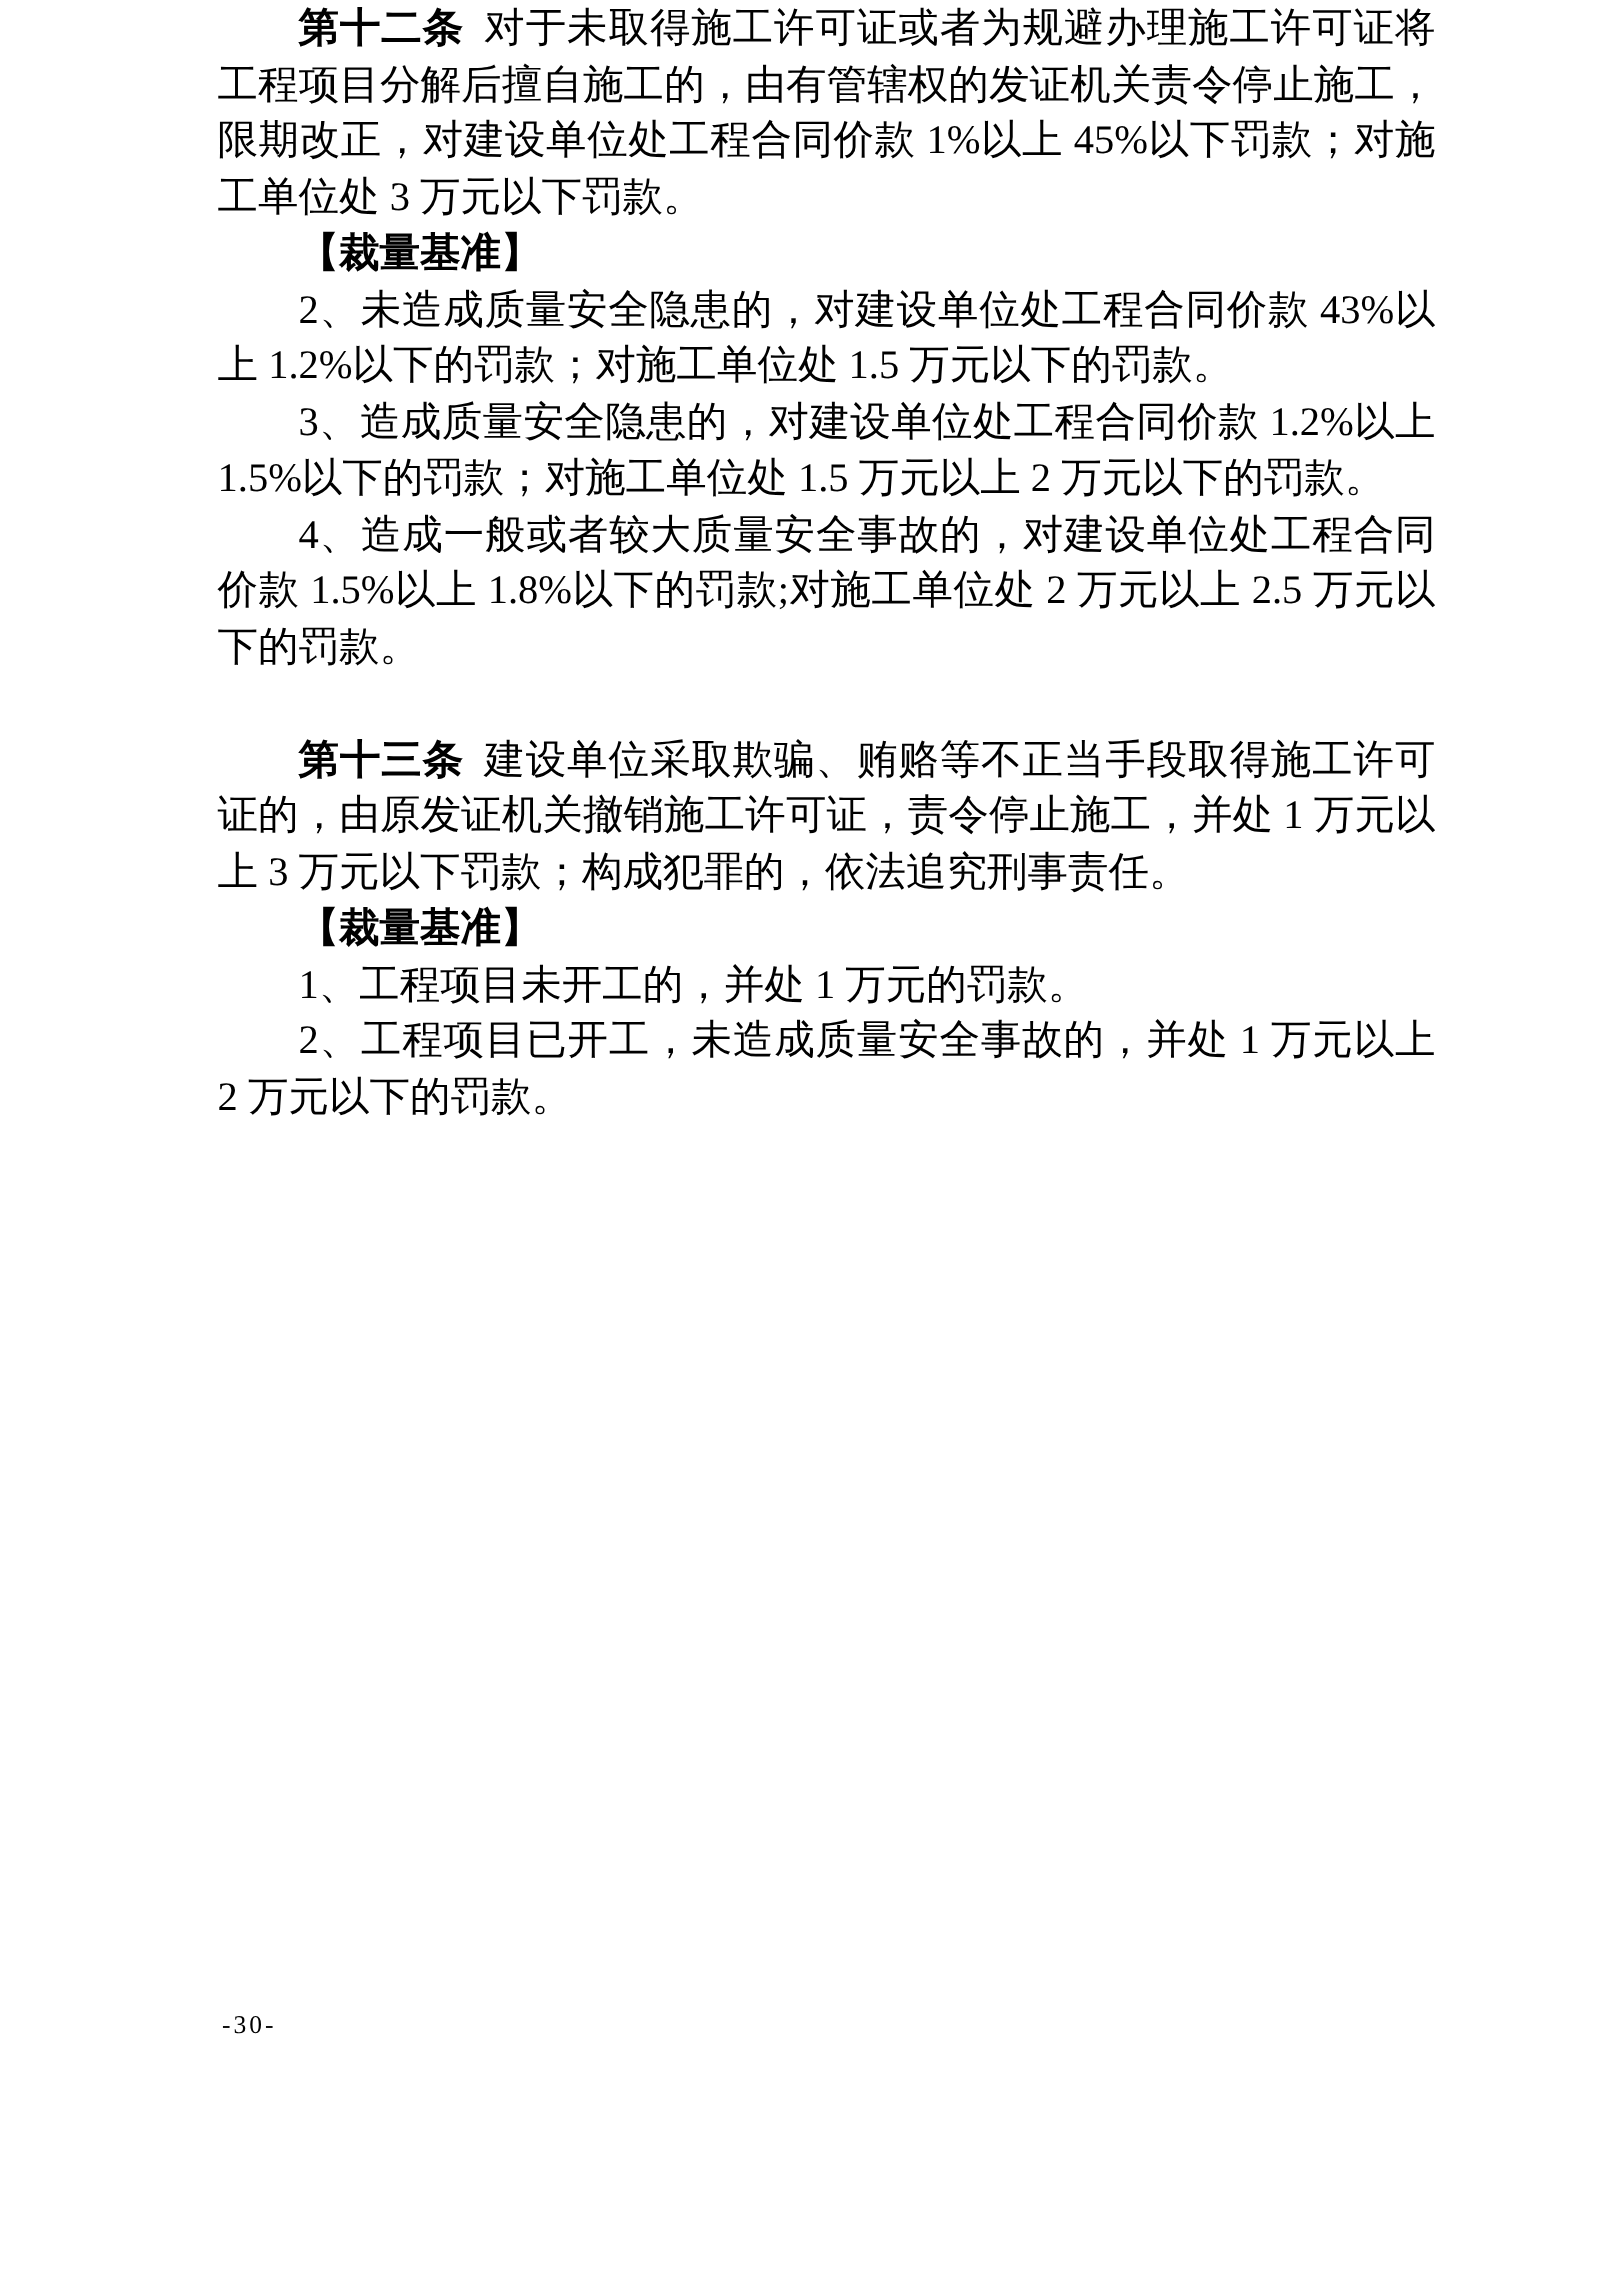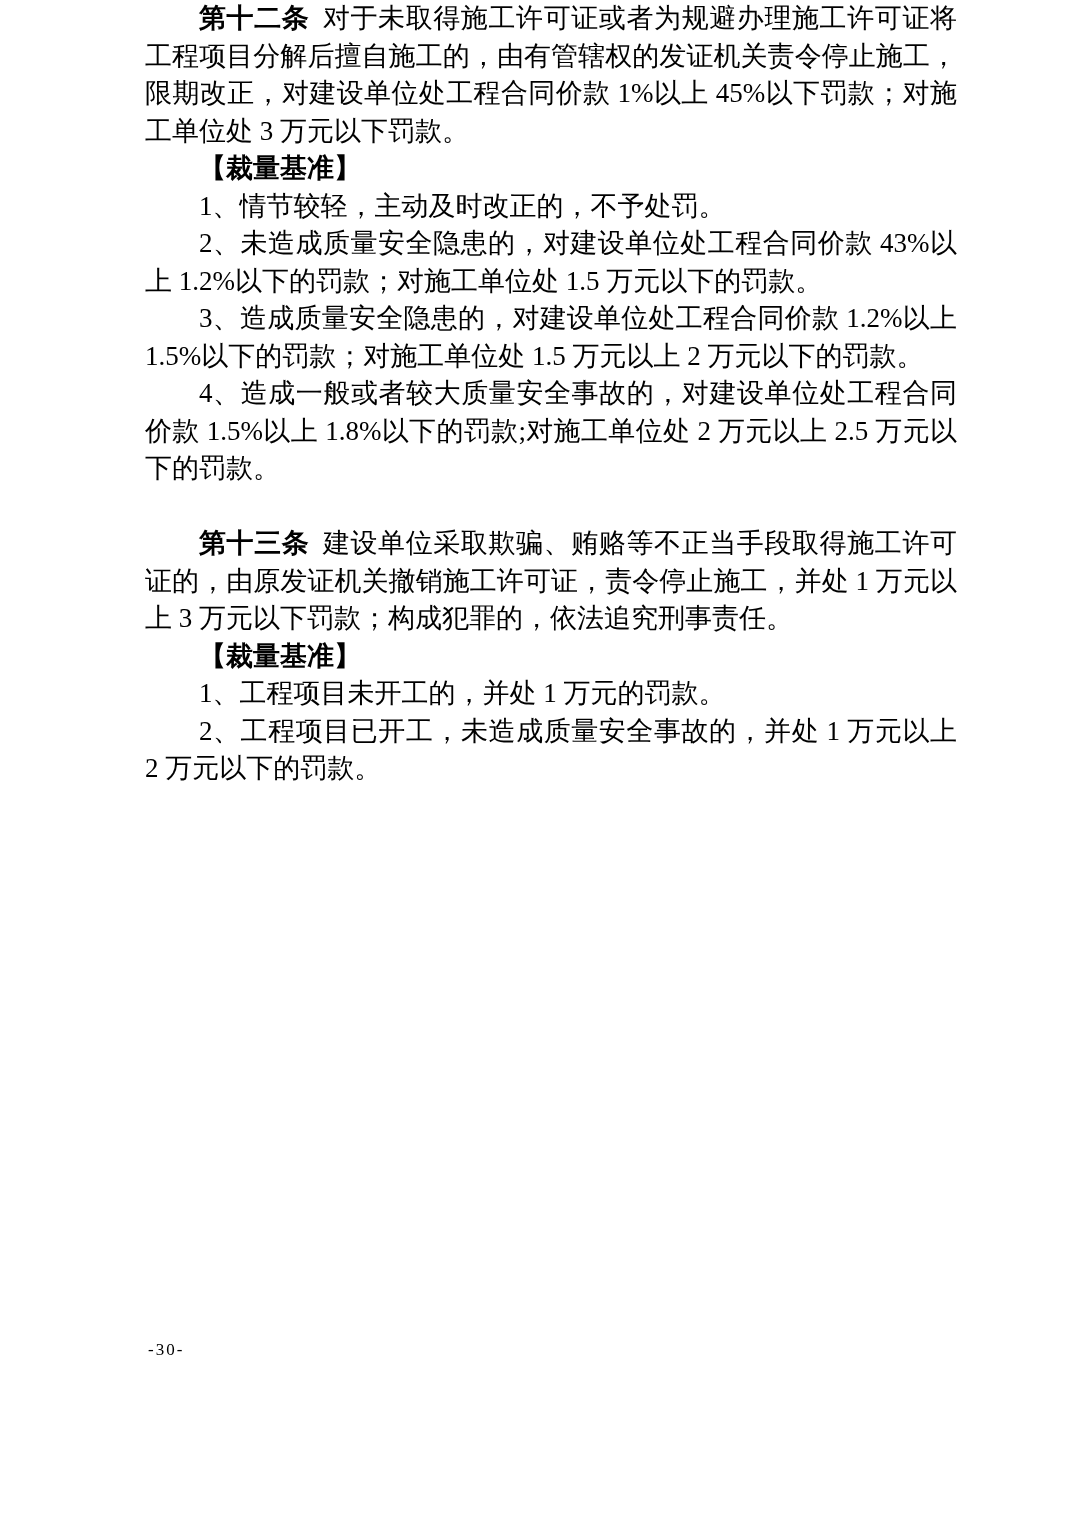--- a/index.html
+++ b/index.html
@@ -78,21 +78,20 @@
 
 <div class="page">
   <div class="content">
 
 
 
     <p class="para kai"><span class="lead">第十二条</span><span>对于未取得施工许可证或者为规避办理施工许可证将工程项目分解后擅自施工的，由有管辖权的发证机关责令停止施工，限期改正，对建设单位处工程合同价款 1%以上 45%以下罚款；对施工单位处 3 万元以下罚款。</span></p>
 
     <p class="para kai label-line">【裁量基准】</p>
 
-    <p class="para kai">1、情节较轻，主动及时改正的，不予处罚。</p>
     <p class="para kai">2、未造成质量安全隐患的，对建设单位处工程合同价款 43%以上 1.2%以下的罚款；对施工单位处 1.5 万元以下的罚款。</p>
     <p class="para kai">3、造成质量安全隐患的，对建设单位处工程合同价款 1.2%以上 1.5%以下的罚款；对施工单位处 1.5 万元以上 2 万元以下的罚款。</p>
     <p class="para kai">4、造成一般或者较大质量安全事故的，对建设单位处工程合同价款 1.5%以上 1.8%以下的罚款;对施工单位处 2 万元以上 2.5 万元以下的罚款。</p>
 
     <div class="blank-line"></div>
 
     <p class="para kai"><span class="lead">第十三条</span><span>建设单位采取欺骗、贿赂等不正当手段取得施工许可证的，由原发证机关撤销施工许可证，责令停止施工，并处 1 万元以上 3 万元以下罚款；构成犯罪的，依法追究刑事责任。</span></p>
 
     <p class="para kai label-line">【裁量基准】</p>
 

